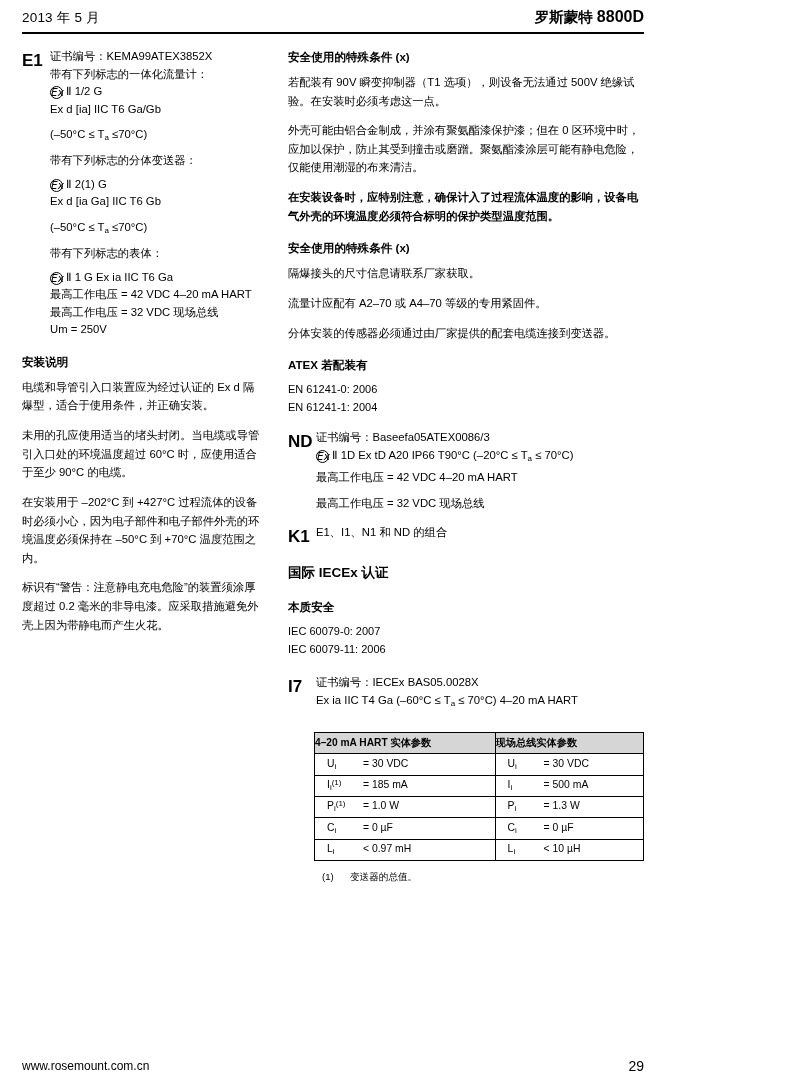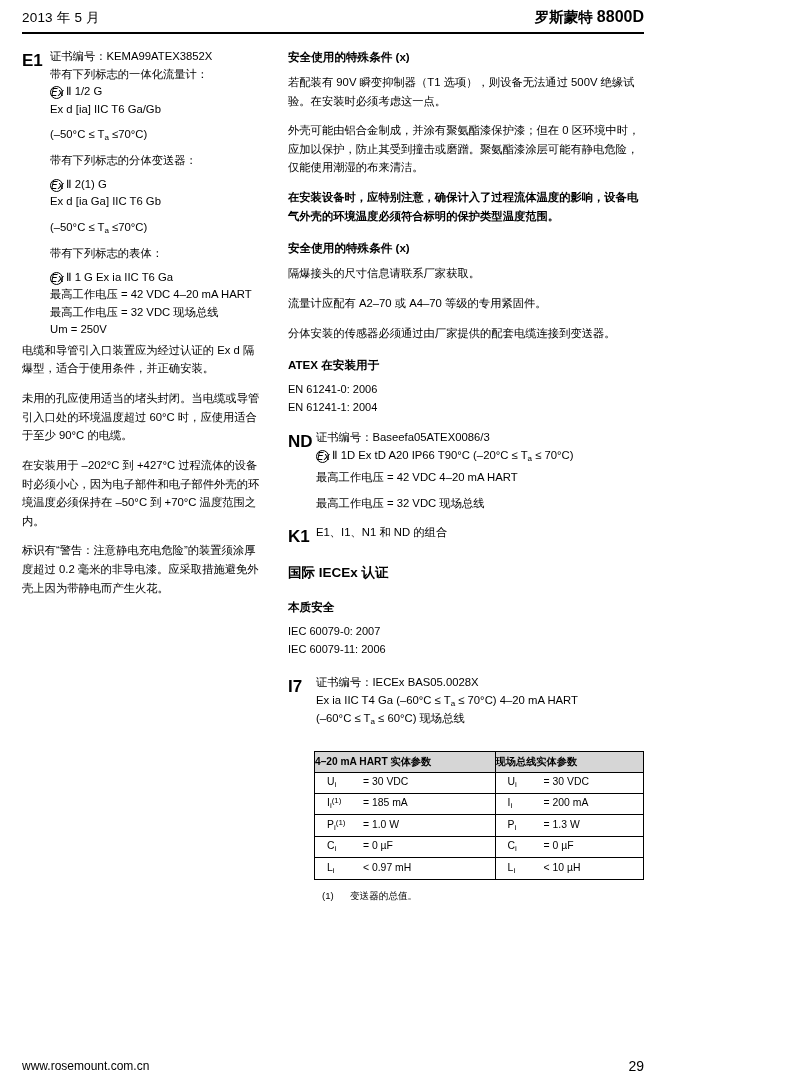--- a/index.html
+++ b/index.html
@@ -215,40 +215,41 @@
           <p class="tight" style="margin-top:8px;">带有下列标志的表体：</p>
           <p class="tight ind1" style="margin-top:6px;">
             <span class="ex-symbol">Ex</span><span>Ⅱ 1 G Ex ia IIC T6 Ga</span>
           </p>
           <p class="tight ind1">最高工作电压 = 42 VDC 4–20 mA HART</p>
           <p class="tight ind1">最高工作电压 = 32 VDC 现场总线</p>
           <p class="tight ind1">Um = 250V</p>
         </div>
       </div>
 
+      <div class="sec-title">安装说明</div>
       <p class="body-par">电缆和导管引入口装置应为经过认证的 Ex d 隔爆型，适合于使用条件，并正确安装。</p>
       <p class="body-par">未用的孔应使用适当的堵头封闭。当电缆或导管引入口处的环境温度超过 60°C 时，应使用适合于至少 90°C 的电缆。</p>
       <p class="body-par">在安装用于 –202°C 到 +427°C 过程流体的设备时必须小心，因为电子部件和电子部件外壳的环境温度必须保持在 –50°C 到 +70°C 温度范围之内。</p>
       <p class="body-par">标识有“警告：注意静电充电危险”的装置须涂厚度超过 0.2 毫米的非导电漆。应采取措施避免外壳上因为带静电而产生火花。</p>
 
     </div>
 
     <div class="col col-right">
 
       <div class="sec-title" style="margin-top:0;">安全使用的特殊条件 (x)</div>
       <p class="body-par">若配装有 90V 瞬变抑制器（T1 选项），则设备无法通过 500V 绝缘试验。在安装时必须考虑这一点。</p>
       <p class="body-par">外壳可能由铝合金制成，并涂有聚氨酯漆保护漆；但在 0 区环境中时，应加以保护，防止其受到撞击或磨蹭。聚氨酯漆涂层可能有静电危险，仅能使用潮湿的布来清洁。</p>
       <p class="body-par bold">在安装设备时，应特别注意，确保计入了过程流体温度的影响，设备电气外壳的环境温度必须符合标明的保护类型温度范围。</p>
 
       <div class="sec-title">安全使用的特殊条件 (x)</div>
       <p class="body-par">隔爆接头的尺寸信息请联系厂家获取。</p>
       <p class="body-par">流量计应配有 A2–70 或 A4–70 等级的专用紧固件。</p>
       <p class="body-par">分体安装的传感器必须通过由厂家提供的配套电缆连接到变送器。</p>
 
-      <div class="sec-title">ATEX 在安装用于</div>
+      <div class="sec-title">ATEX 若配装有</div>
       <p class="std-line">EN 61241-0: 2006</p>
       <p class="std-line" style="margin-bottom:13px;">EN 61241-1: 2004</p>
 
       <div class="entry">
         <div class="entry-code">ND</div>
         <div class="entry-body">
           <p class="tight">
             <span>证书编号：</span><span>Baseefa05ATEX0086/3</span>
           </p>
           <p class="tight ind1">
@@ -271,23 +272,20 @@
       <p class="std-line" style="margin-bottom:14px;">IEC 60079-11: 2006</p>
 
       <div class="entry" style="margin-top:16px;">
         <div class="entry-code">I7</div>
         <div class="entry-body">
           <p class="tight">
             <span>证书编号：</span><span>IECEx BAS05.0028X</span>
           </p>
           <p class="tight ind2">
             <span>Ex ia IIC T4 Ga (–60°C ≤ T</span><span class="sub">a</span><span> ≤ 70°C) 4–20 mA HART</span>
-          </p>
-          <p class="tight ind3">
-            <span>(–60°C ≤ T</span><span class="sub">a</span><span> ≤ 60°C) 现场总线</span>
           </p>
         </div>
       </div>
 
       <table class="param-table">
         <thead>
           <tr>
             <th>4–20 mA HART 实体参数</th>
             <th>现场总线实体参数</th>
           </tr>
@@ -310,21 +308,21 @@
             <tr>
               <td>
                 <div class="cellgrid">
                   <span class="lbl">I<span class="sub">i</span><span class="sup">(1)</span></span>
                   <span class="val">= 185 mA</span>
                 </div>
               </td>
               <td>
                 <div class="cellgrid">
                   <span class="lbl">I<span class="sub">i</span></span>
-                  <span class="val">= 200 mA</span>
+                  <span class="val">= 500 mA</span>
                 </div>
               </td>
             </tr>
             <tr>
               <td>
                 <div class="cellgrid">
                   <span class="lbl">P<span class="sub">i</span><span class="sup">(1)</span></span>
                   <span class="val">= 1.0 W</span>
                 </div>
               </td>

